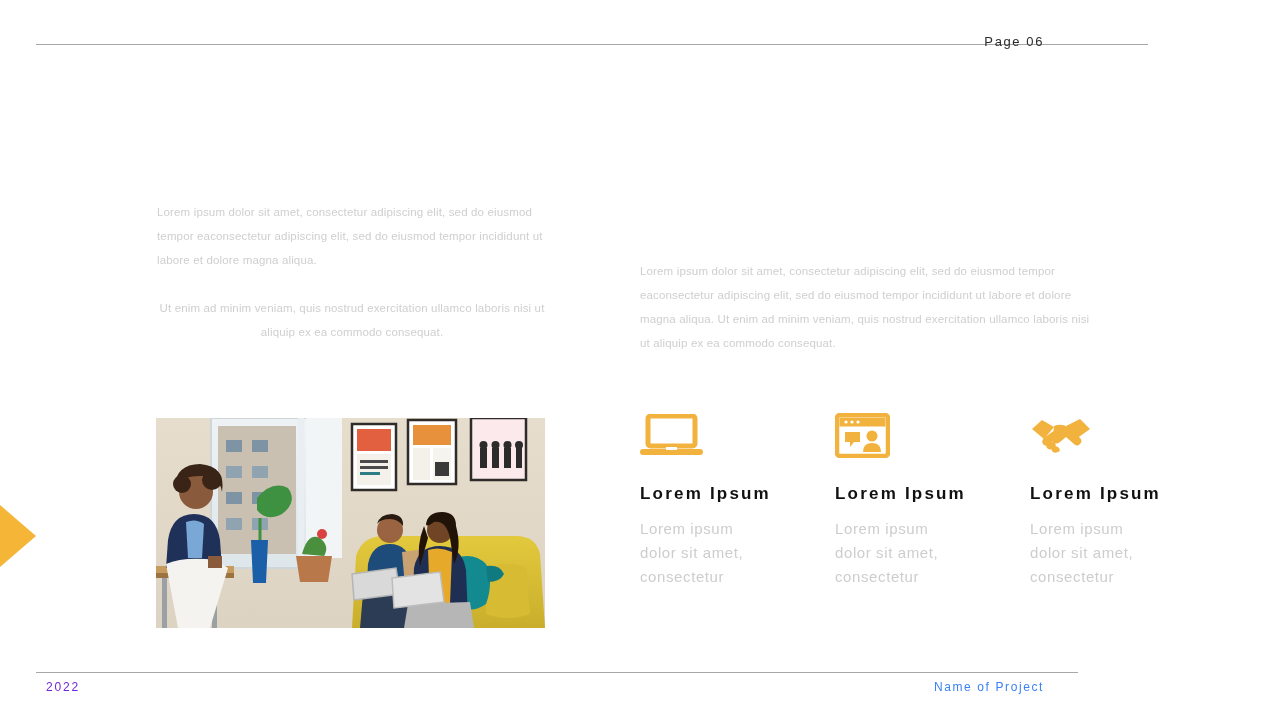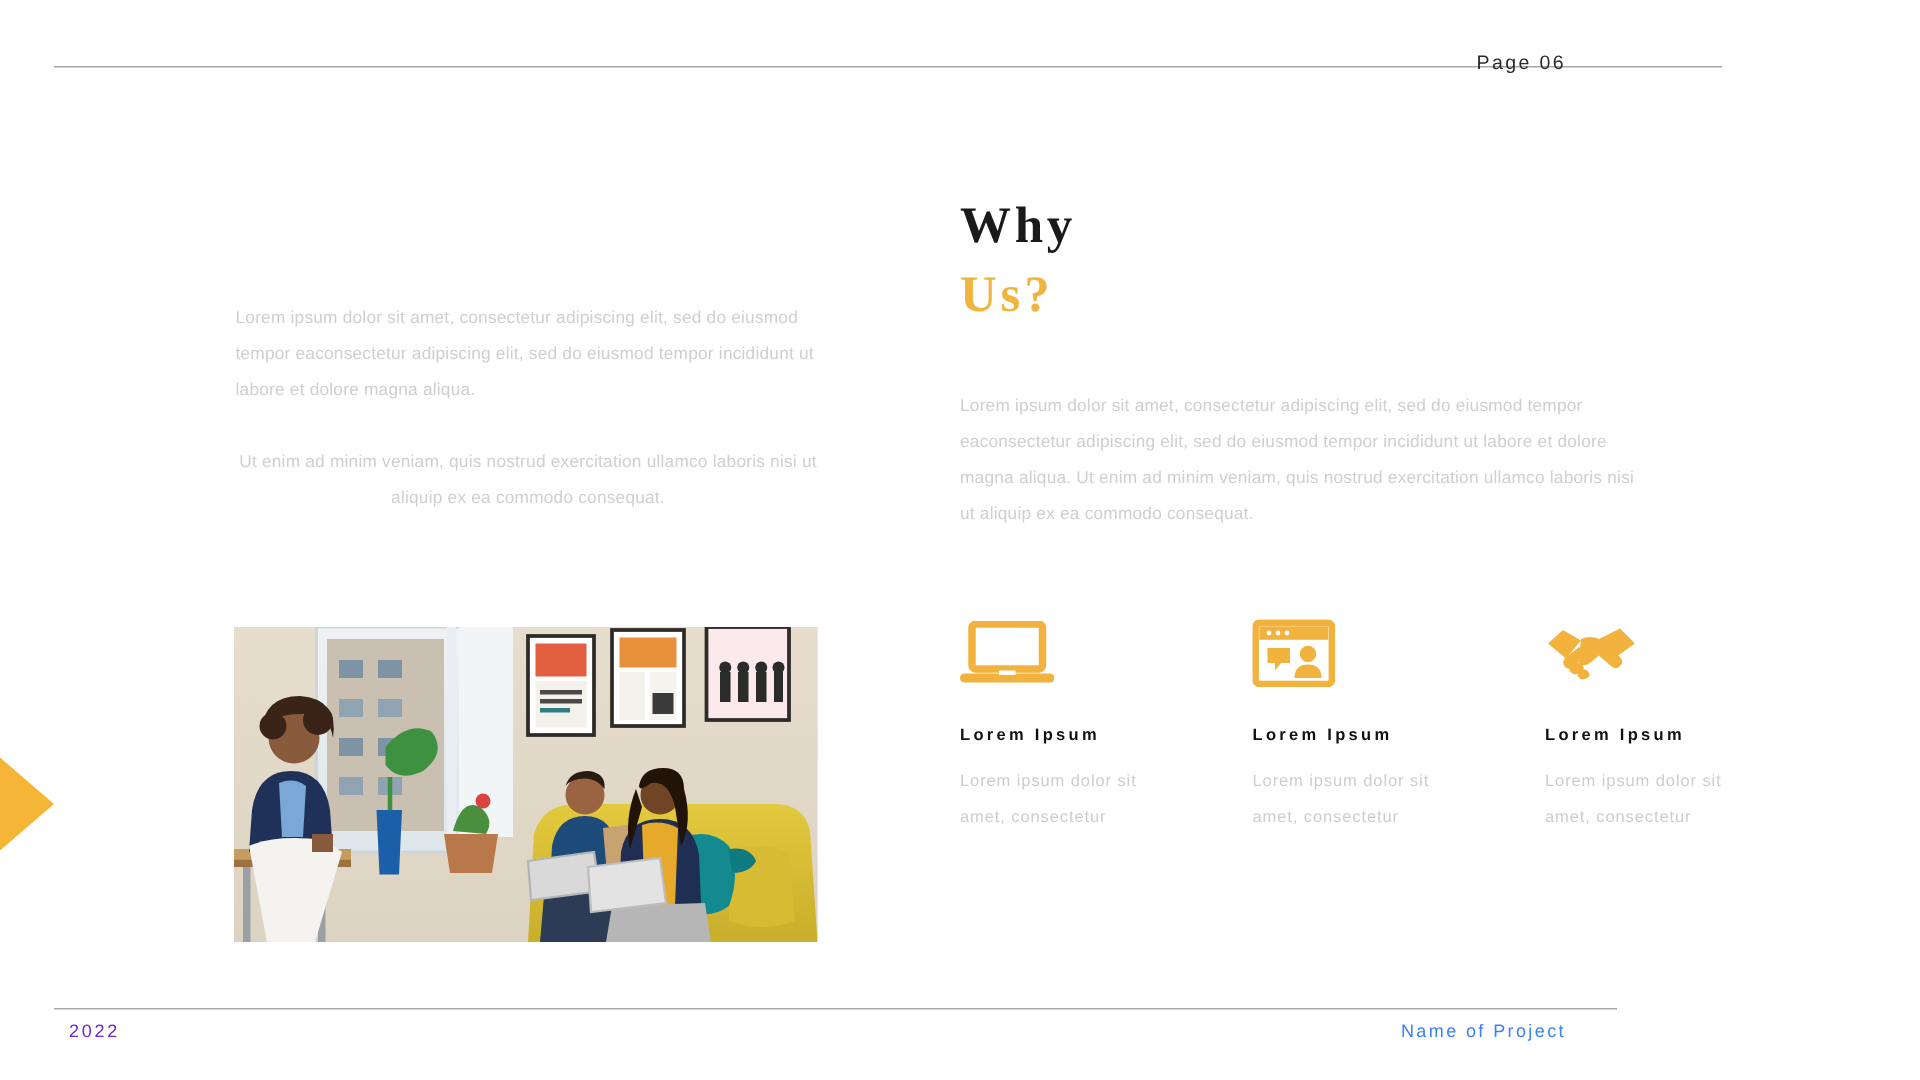--- a/index.html
+++ b/index.html
@@ -118,29 +118,29 @@
 
   .feature-icon {
     height: 46px;
     display: flex;
     align-items: center;
     margin-bottom: 26px;
   }
   .feature-icon svg { display: block; }
 
   .feature-title {
-    font-size: 11px;
+    font-size: 17px;
     font-weight: bold;
     color: #111111;
     letter-spacing: 2.2px;
     margin-bottom: 13px;
     white-space: nowrap;
   }
   .feature-caption {
-    font-size: 11px;
+    font-size: 15px;
     line-height: 24px;
     color: #cdcdcd;
     letter-spacing: 0.6px;
     width: 130px;
   }
 
   
   .footer-rule-left {
     position: absolute;
     left: 36px;
@@ -291,24 +291,20 @@
         <circle cx="284" cy="112" r="13" fill="#6f4526"></circle>
         <path d="M270 106 Q272 94 286 94 Q300 94 300 108 Q306 130 298 146 L294 120 Q290 102 278 104 Q270 110 270 106 Z" fill="#221309"></path>
         <path d="M268 108 Q260 128 264 148 L272 120 Z" fill="#221309"></path>
         <path d="M252 186 L314 184 L318 210 L248 210 Z" fill="#b6b6b6"></path>
 
         <path d="M236 160 L284 154 L288 184 L238 190 Z" fill="#e3e3e3" stroke="#bdbdbd" stroke-width="1.5"></path>
       </g>
     </svg>
   </div>
 
-  <div class="title">
-    <span class="line1">Why</span>
-    <span class="line2">Us?</span>
-  </div>
 
   <div class="right-para">Lorem  ipsum dolor sit amet, consectetur  adipiscing elit, sed do eiusmod tempor eaconsectetur adipiscing elit, sed do eiusmod tempor  incididunt ut labore et dolore magna aliqua. Ut enim ad minim veniam, quis nostrud exercitation ullamco laboris nisi ut aliquip ex ea commodo  consequat.</div>
 
   <div class="features">
 
     <div class="feature">
       <div class="feature-icon">
         <svg width="63" height="42" viewBox="0 0 63 42">
           <rect x="8" y="2" width="47" height="30" rx="2.5" fill="none" stroke="#f2b23e" stroke-width="5"></rect>
           <rect x="0" y="35" width="63" height="6" rx="3" fill="#f2b23e"></rect>

